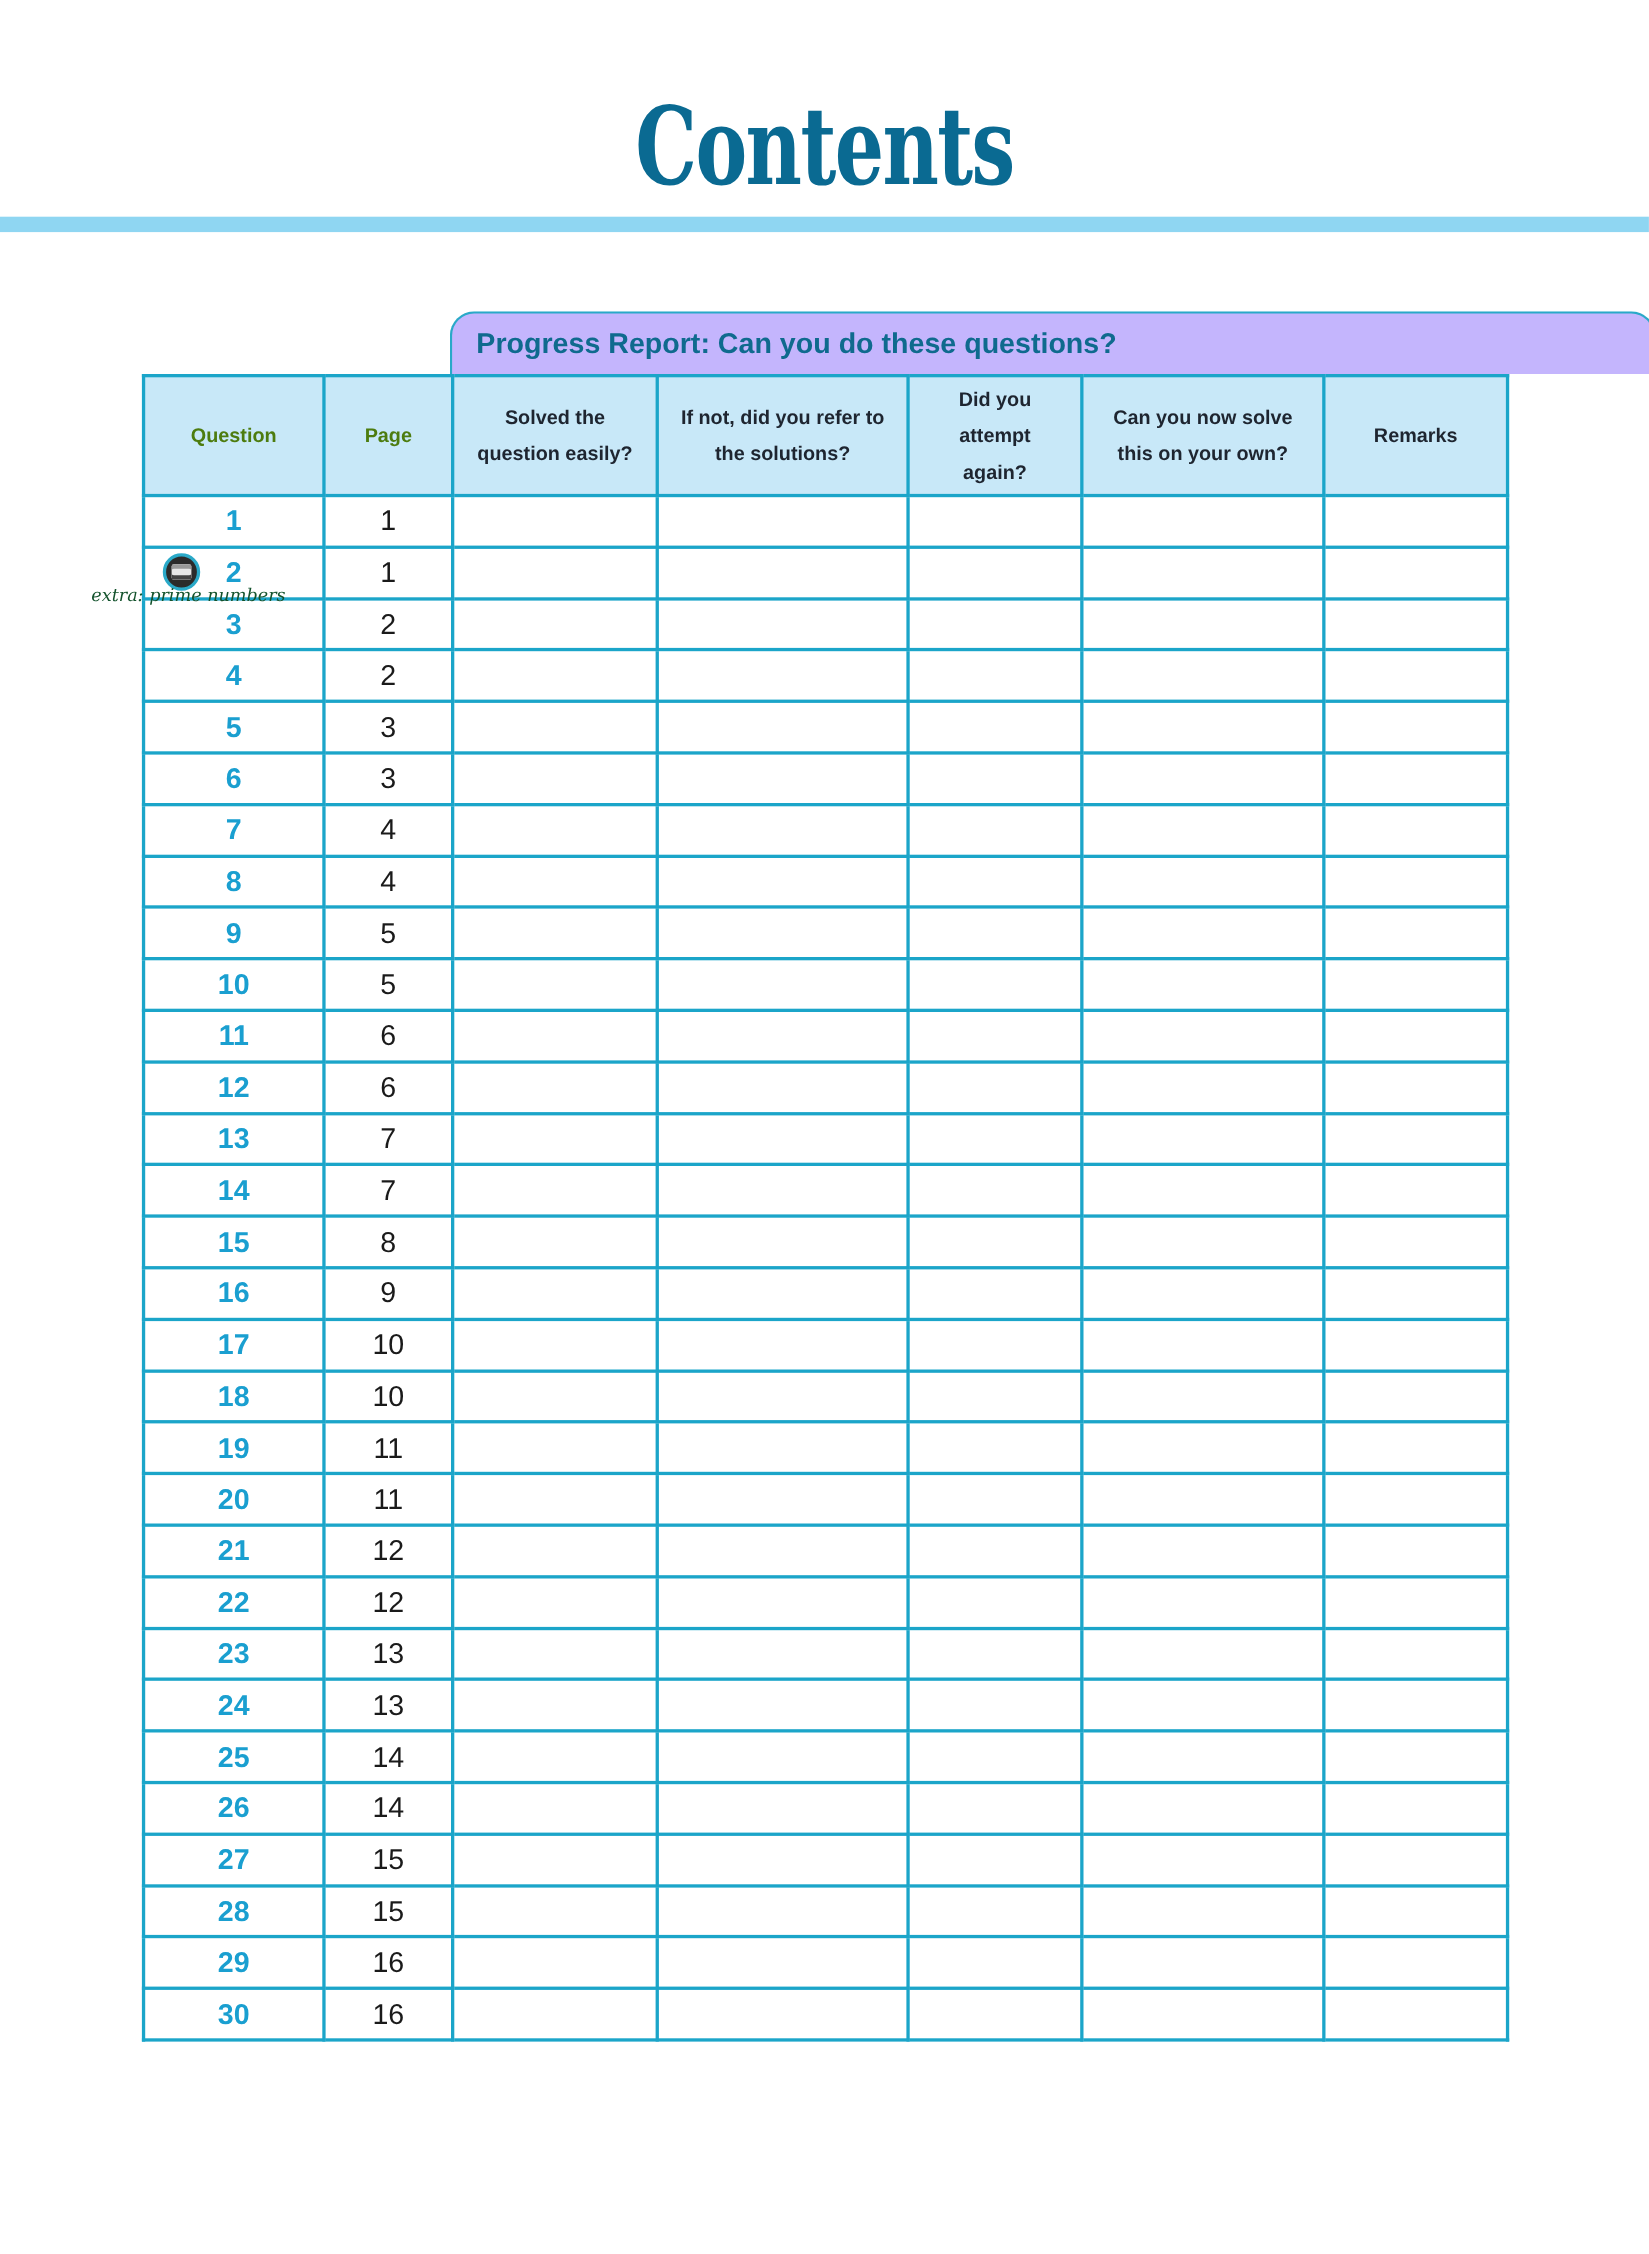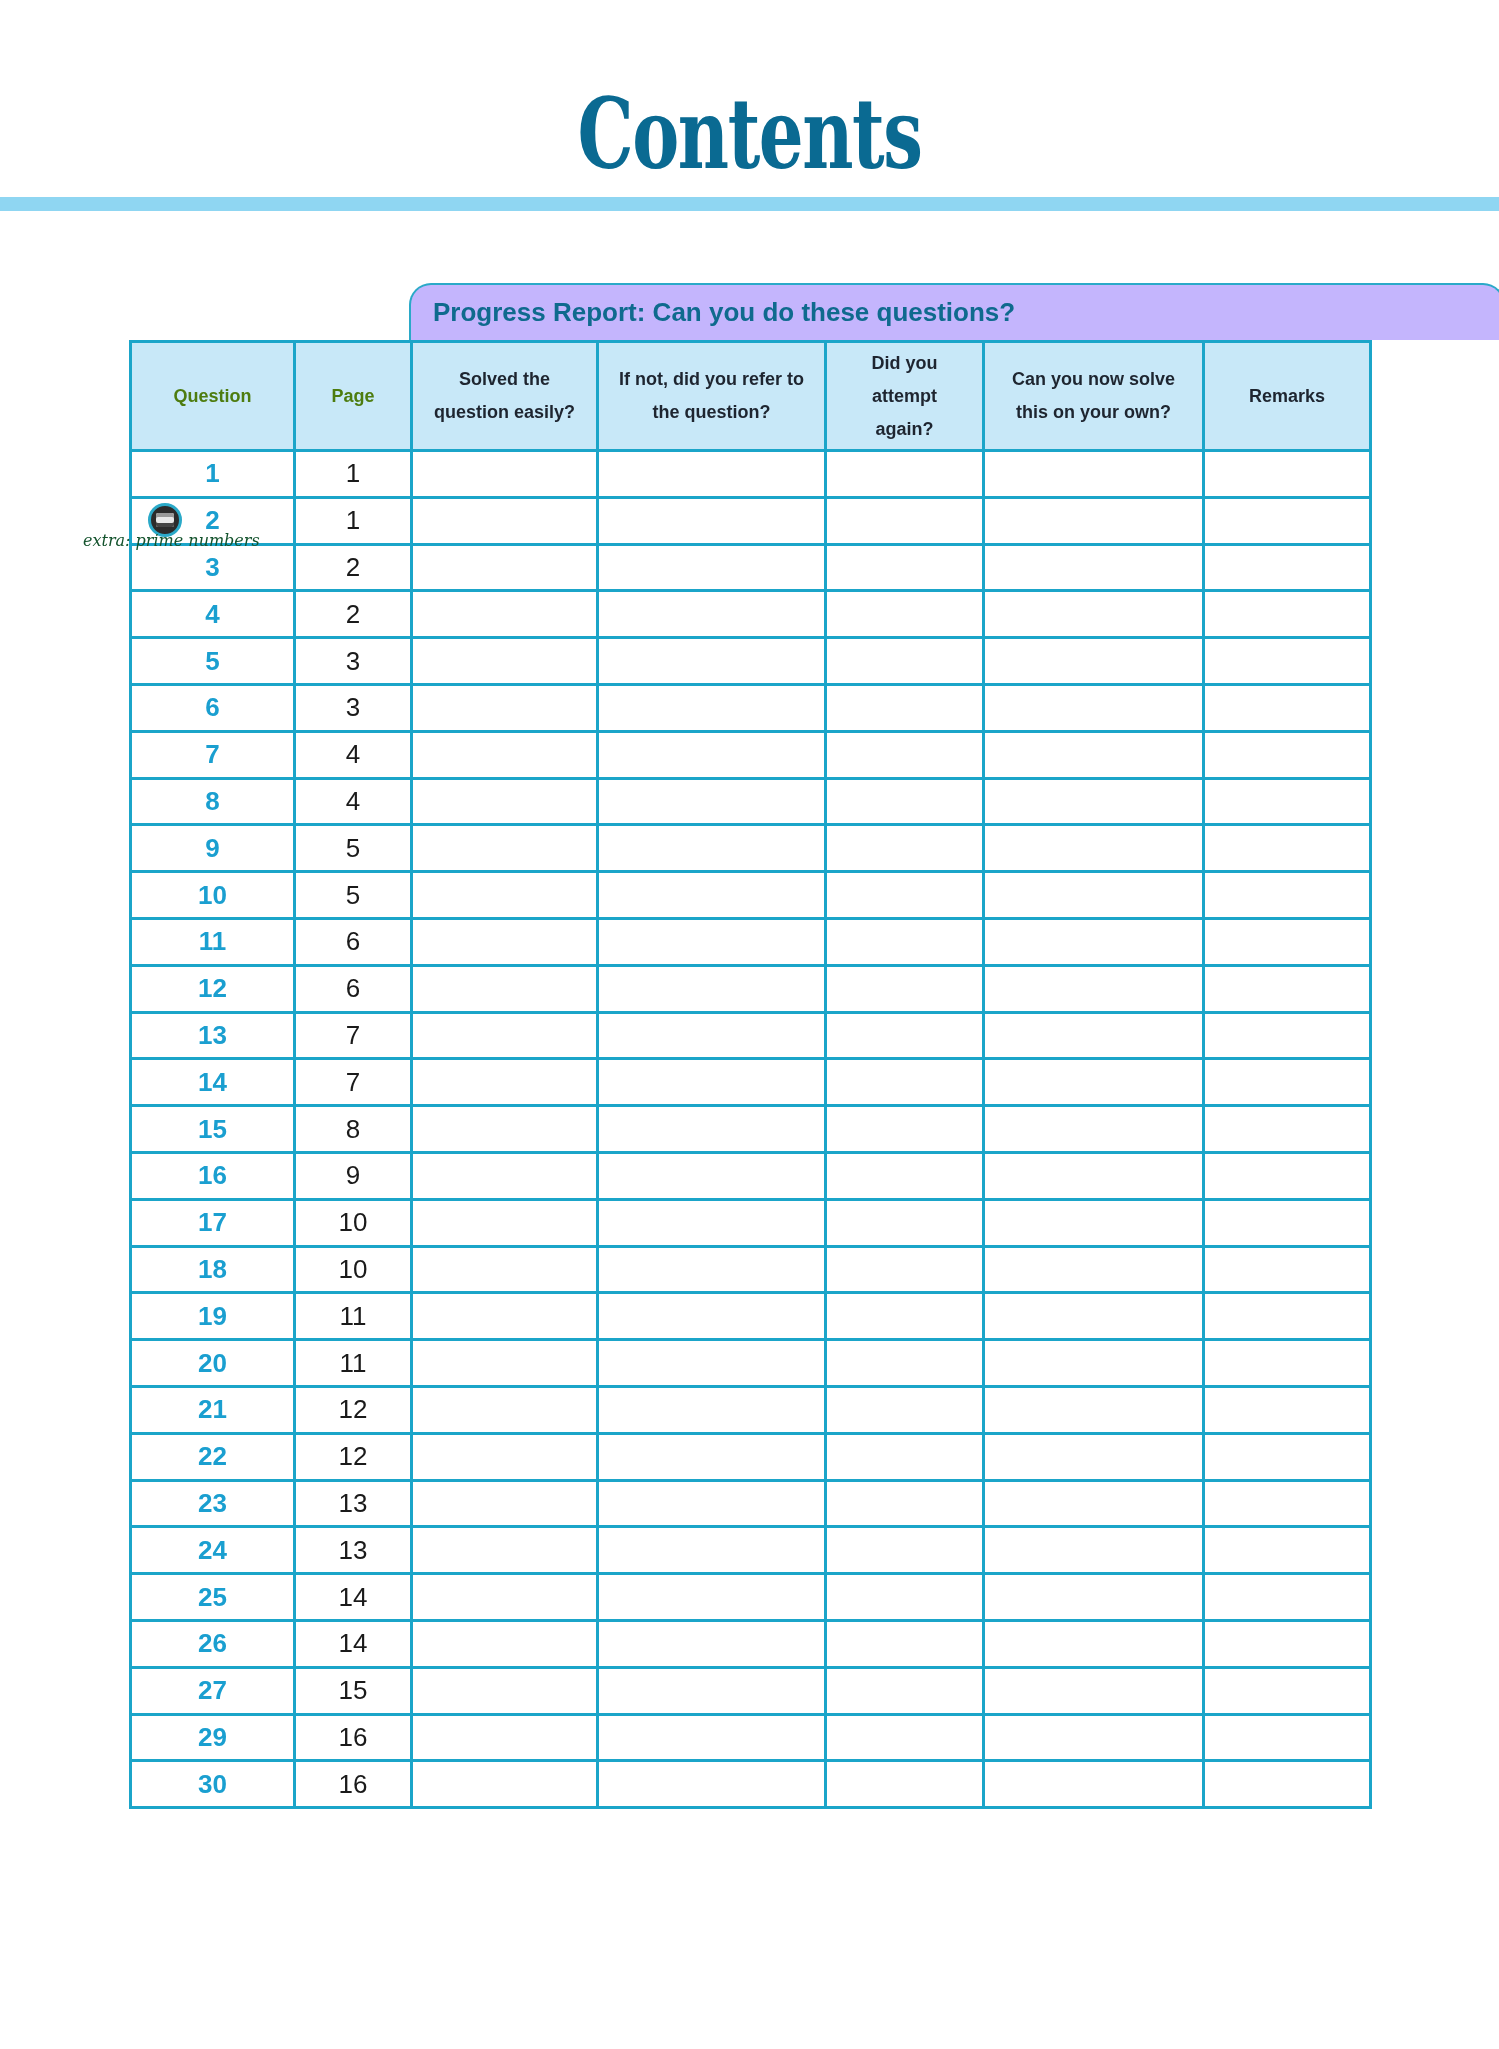--- a/index.html
+++ b/index.html
@@ -67,21 +67,21 @@
       <col style="width:167px">
   </colgroup>
   <thead>
     <tr>
       <th class="blue">Question</th>
       <th class="blue">Page</th>
       <th>
           <div style="width:150px;margin:0 auto">Solved the question easily?</div>
         </th>
       <th>
-          <div style="width:200px;margin:0 auto">If not, did you refer to the question?</div>
+          <div style="width:200px;margin:0 auto">If not, did you refer to the solutions?</div>
         </th>
       <th>
           <div style="width:110px;margin:0 auto">Did you attempt again?</div>
         </th>
       <th>
           <div style="width:200px;margin:0 auto">Can you now solve this on your own?</div>
         </th>
       <th>Remarks</th>
     </tr>
   </thead>
@@ -323,20 +323,29 @@
       <tr>
         <td class="qnum">27</td>
         <td class="page">15</td>
         <td></td>
         <td></td>
         <td></td>
         <td></td>
         <td></td>
       </tr>
       <tr>
+        <td class="qnum">28</td>
+        <td class="page">15</td>
+        <td></td>
+        <td></td>
+        <td></td>
+        <td></td>
+        <td></td>
+      </tr>
+      <tr>
         <td class="qnum">29</td>
         <td class="page">16</td>
         <td></td>
         <td></td>
         <td></td>
         <td></td>
         <td></td>
       </tr>
       <tr>
         <td class="qnum">30</td>

